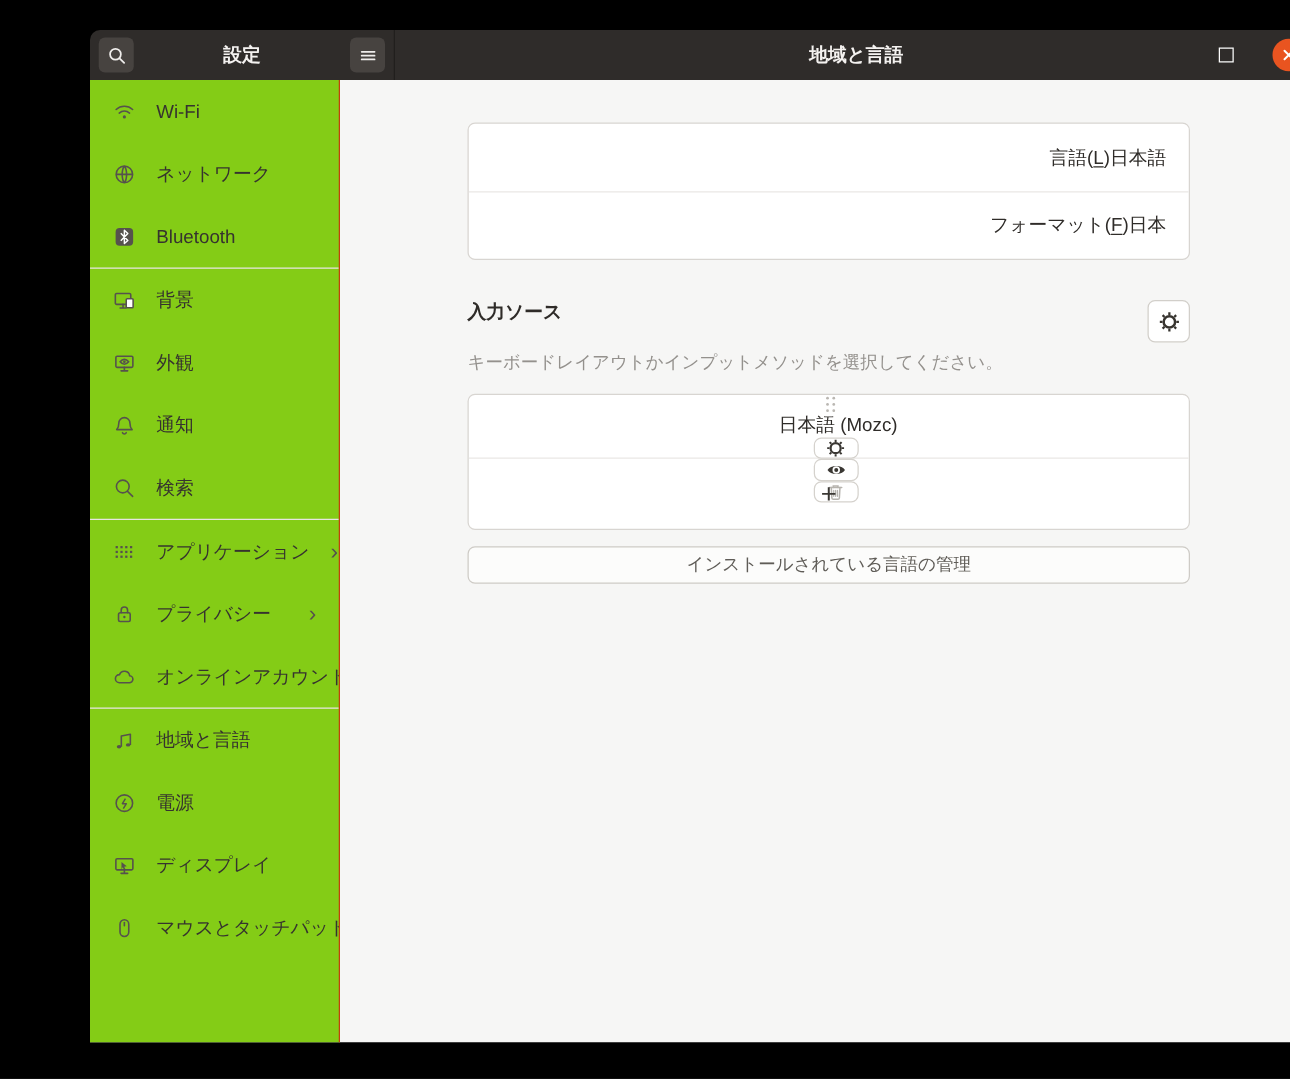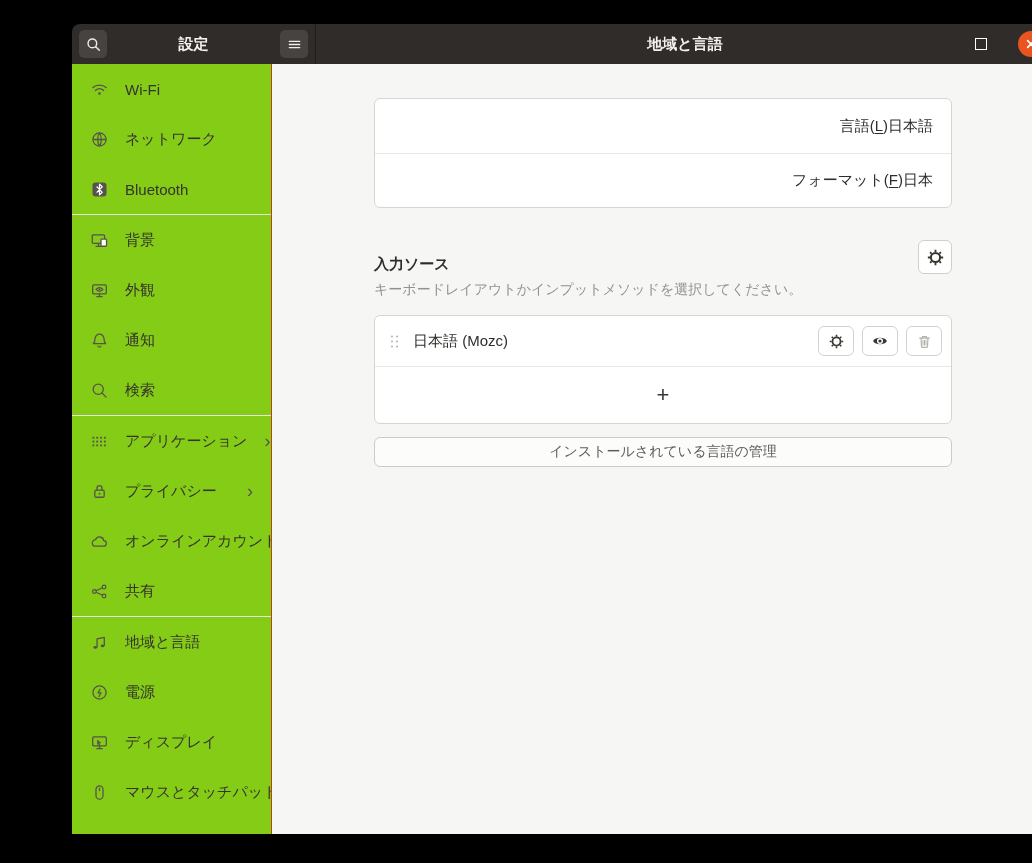--- a/index.html
+++ b/index.html
@@ -40,30 +40,30 @@
   
   .main { flex:1; overflow:hidden; }
   .main-inner { width:578px; margin:34px auto 0 auto; }
   .card { background:#fff; border:1px solid #d8d5d1; border-radius:6px; overflow:hidden; }
   .lang-row { height:54px; display:flex; align-items:center; justify-content:flex-end;
     padding:0 18px; font-size:15px; color:#2f2c29; cursor:pointer; }
   .lang-row + .lang-row { border-top:1px solid #eae8e5; }
   .lang-row .val { color:#2f2c29; }
   .mn { text-decoration:underline; text-underline-offset:2px; }
 
-  .section-head { margin-top:32px; display:flex; align-items:flex-end;
+  .section-head { margin-top:32px; display:flex; align-items:flex-start;
     justify-content:space-between; min-height:34px; }
   .section-title { font-size:15px; font-weight:bold; color:#2f2c29; }
   .section-sub { margin-top:7px; font-size:14px; color:#94918d; }
   .sq-btn { width:34px; height:34px; background:#fff; border:1px solid #d2cfca;
     border-radius:6px; display:flex; align-items:center; justify-content:center;
     color:#37342f; cursor:pointer; }
 
   .sources-card { margin-top:16px; }
-  .source-row { height:50px; display:flex; align-items:center; padding:0 9px 0 12px; }
+  .source-row { height:50px; display:flex; align-items:center; padding:0 9px 0 12px;flex-direction:column; }
   .drag-handle { width:14px; display:flex; align-items:center; justify-content:center;
     color:#bab7b2; cursor:grab; }
   .source-label { font-size:15px; color:#2f2c29; margin-left:12px; flex:1; }
   .mini-btn { width:36px; height:30px; background:#fff; border:1px solid #d5d2cd;
     border-radius:6px; display:flex; align-items:center; justify-content:center;
     margin-left:8px; color:#3a3733; cursor:pointer; }
   .mini-btn.disabled { color:#b6b3ae; }
   .add-row { height:57px; border-top:1px solid #eae8e5; display:flex; align-items:center;
     justify-content:center; font-size:22px; font-weight:300; color:#3a3733; cursor:pointer; }
 
@@ -235,31 +235,20 @@
 
       <div class="side-item">
         <span class="icon">
           <svg width="17" height="17" viewBox="0 0 16 16" fill="none" stroke="currentColor" stroke-width="1.2" stroke-linejoin="round">
               <path d="M4.3 12.4h7.3a2.6 2.6 0 0 0 .4-5.2A4 4 0 0 0 4.3 6.3a3.05 3.05 0 0 0 0 6.1Z"></path>
             </svg>
         </span>
         <span class="lbl">オンラインアカウント</span>
       </div>
 
-      <div class="side-item">
-        <span class="icon">
-          <svg width="17" height="17" viewBox="0 0 16 16" fill="none" stroke="currentColor" stroke-width="1.2">
-              <circle cx="3.2" cy="8" r="1.7"></circle>
-              <circle cx="12.3" cy="3.8" r="1.7"></circle>
-              <circle cx="12.3" cy="12.2" r="1.7"></circle>
-              <path d="M4.8 7.3l6-2.8M4.8 8.7l6 2.8"></path>
-            </svg>
-        </span>
-        <span class="lbl">共有</span>
-      </div>
 
       <div class="side-sep"></div>
 
       <div class="side-item">
         <span class="icon">
           <svg width="17" height="17" viewBox="0 0 16 16" fill="none" stroke="currentColor" stroke-width="1.2" stroke-linejoin="round">
               <path d="M5.7 12.6V4.5l6.8-1.3v8"></path>
               <ellipse cx="4" cy="12.6" rx="1.7" ry="1.3" fill="currentColor" stroke="none"></ellipse>
               <ellipse cx="10.8" cy="11.2" rx="1.7" ry="1.3" fill="currentColor" stroke="none"></ellipse>
             </svg>

